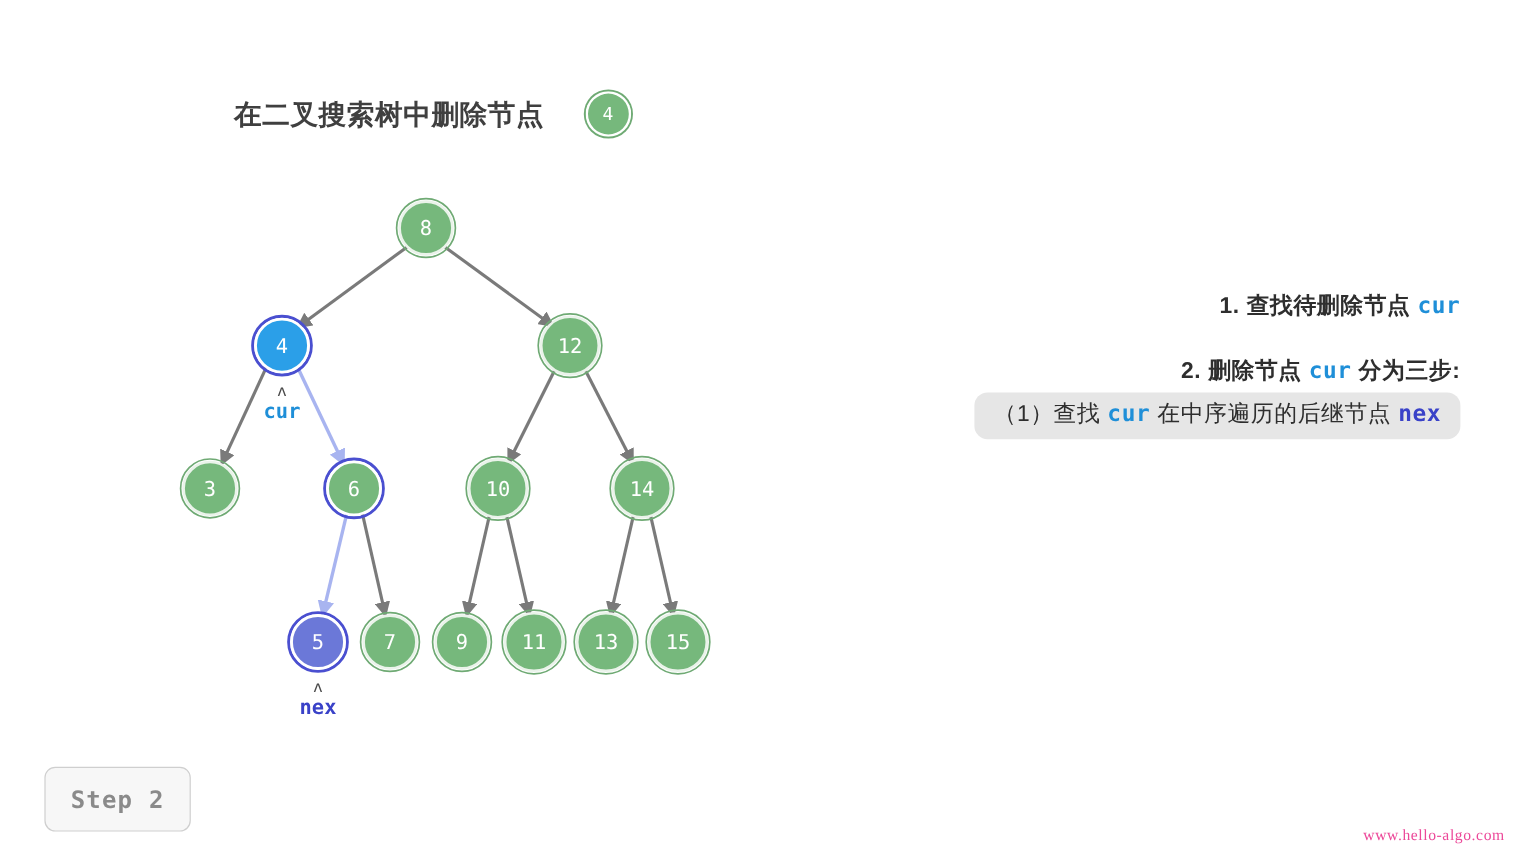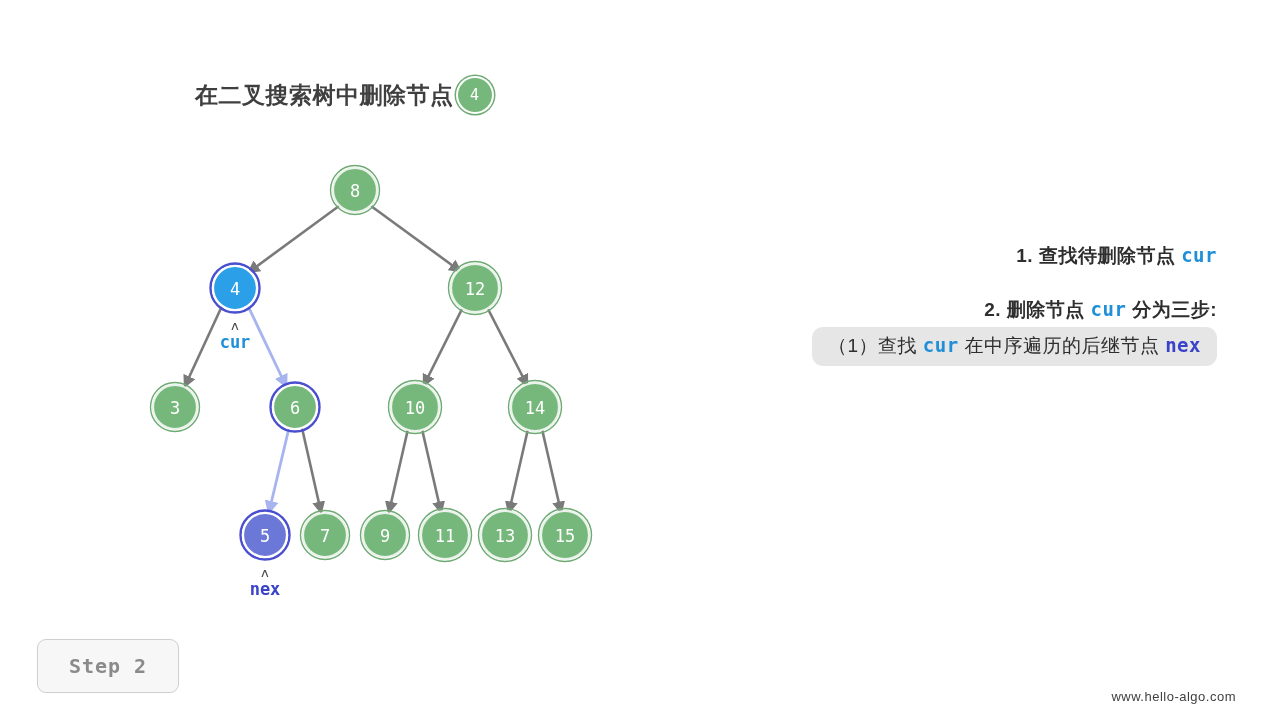--- a/index.html
+++ b/index.html
@@ -15,21 +15,21 @@
     font-family: "Liberation Sans", "DejaVu Sans", sans-serif;
   }
 
   
   #title-row {
     position: absolute;
     left: 195px;
     top: 76px;
     display: flex;
     align-items: center;
-    gap: 2px;
+    gap: 34px;
   }
   #title-text {
     font-family: "Liberation Sans", "DejaVu Sans", sans-serif;
     font-size: 23px;
     font-weight: bold;
     color: #3f3f3f;
     letter-spacing: 0.5px;
     white-space: nowrap;
   }
   #title-badge {
@@ -117,44 +117,44 @@
     color: #2e2e2e;
     font-size: 19px;
   }
   .bold-cn { font-weight: bold; }
 
   
   #step-badge {
     position: absolute;
     left: 37px;
     top: 639px;
-    width: 142px;
+    width: 122px;
     height: 54px;
     box-sizing: border-box;
     background: #f7f7f7;
     border: 1.5px solid #cfcfcf;
     border-radius: 9px;
     display: flex;
     align-items: center;
     justify-content: center;
     font-family: "DejaVu Sans Mono", "Liberation Mono", monospace;
     font-weight: bold;
     font-size: 20px;
     color: #8a8a8a;
     letter-spacing: 1px;
   }
 
   
   #watermark {
     position: absolute;
-    right: 44px;
+    right: 26px;
     bottom: 16px;
-    font-family: Liberation Sans, sans-serif;
+    font-family: Liberation Serif, serif;
     font-size: 13px;
-    color: #404040;
+    color: #ec4899;
     letter-spacing: 0.5px;
   }
 </style>
 </head>
 <body>
 
 <div id="title-row">
   <div id="title-text">在二叉搜索树中删除节点</div>
   <div id="title-badge">
     <span>4</span>

